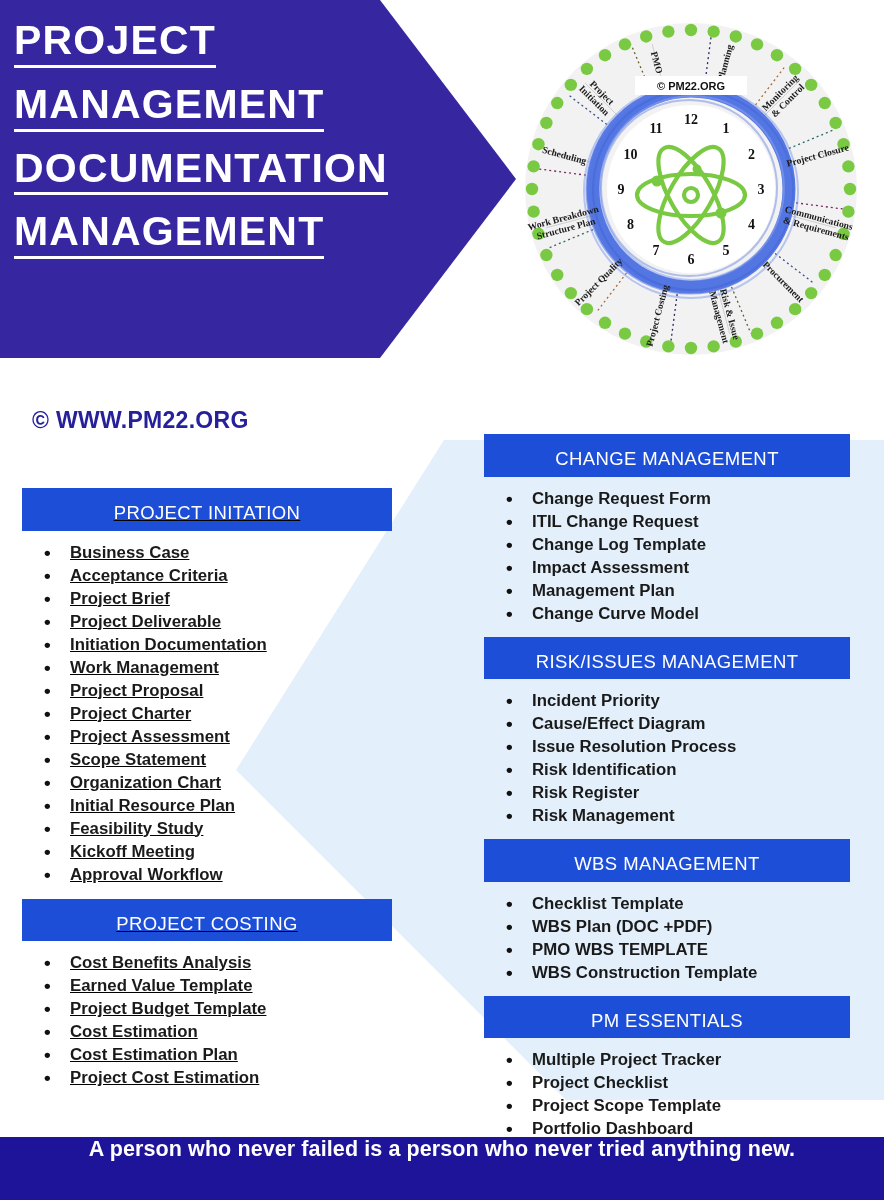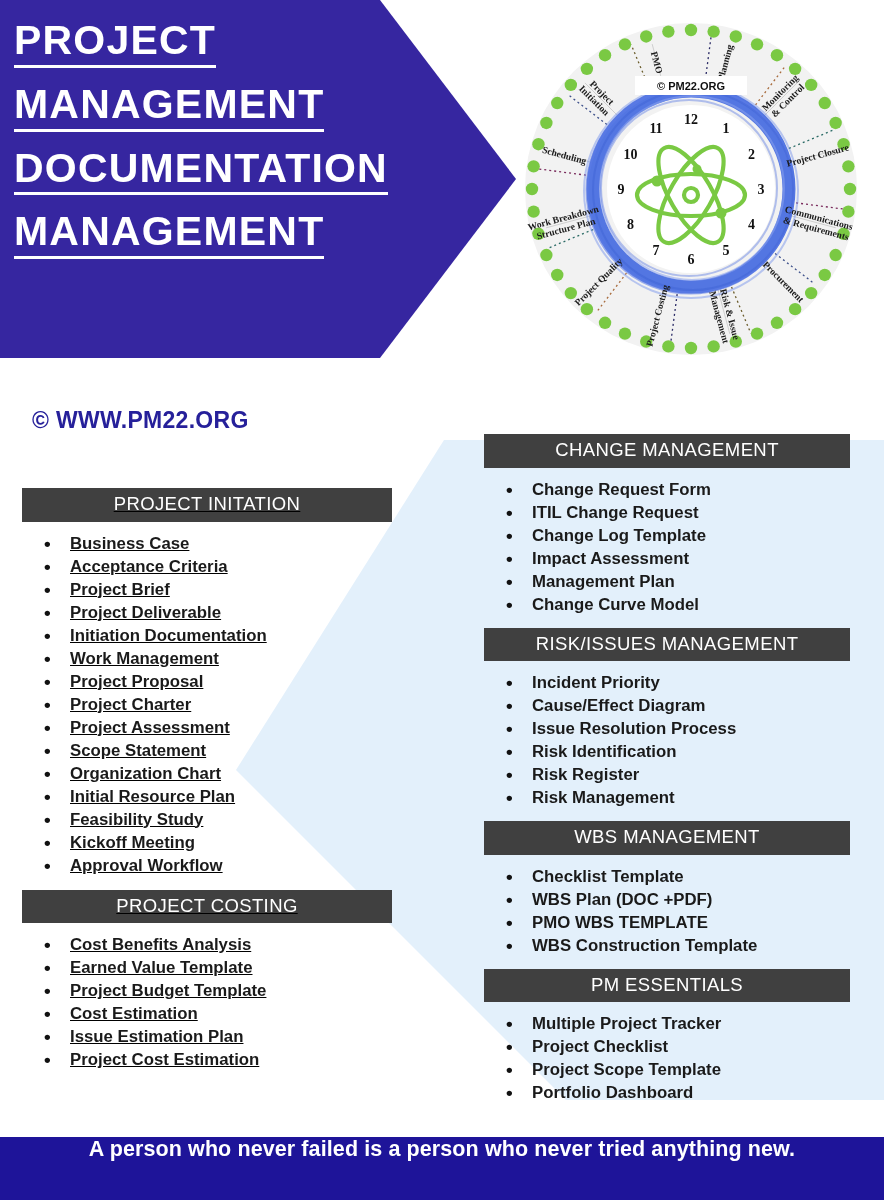--- a/index.html
+++ b/index.html
@@ -105,27 +105,27 @@
     text-decoration: underline;
   }
   .col-right {
     position: absolute;
     left: 484px;
     top: 434px;
     width: 366px;
   }
 
   .sec-bar {
-    background: #404040;
+    background: #1d4ed8;
     color: #ffffff;
     text-align: center;
     font-size: 18.5px;
     font-weight: 400;
     letter-spacing: 0.4px;
-    padding: 7px 4px 8px;
+    padding: 16px 4px 8px;
     line-height: 1;
   }
   .col-left .sec-bar { font-size: 18.5px; }
 
   ul.tpl-list {
     list-style: none;
     margin: 10px 0 0 0;
     padding: 0 0 0 22px;
   }
   ul.tpl-list li {
@@ -376,21 +376,21 @@
     </ul>
 
     <div class="gap-a"></div>
 
     <div class="sec-bar">PROJECT COSTING</div>
     <ul class="tpl-list">
       <li>Cost Benefits Analysis</li>
       <li>Earned Value Template</li>
       <li>Project Budget Template</li>
       <li>Cost Estimation</li>
-      <li>Issue Estimation Plan</li>
+      <li>Cost Estimation Plan</li>
       <li>Project Cost Estimation</li>
     </ul>
   </div>
 
   <div class="col-right">
 
     <div class="sec-bar">CHANGE MANAGEMENT</div>
     <ul class="tpl-list">
       <li>Change Request Form</li>
       <li>ITIL Change Request</li>

